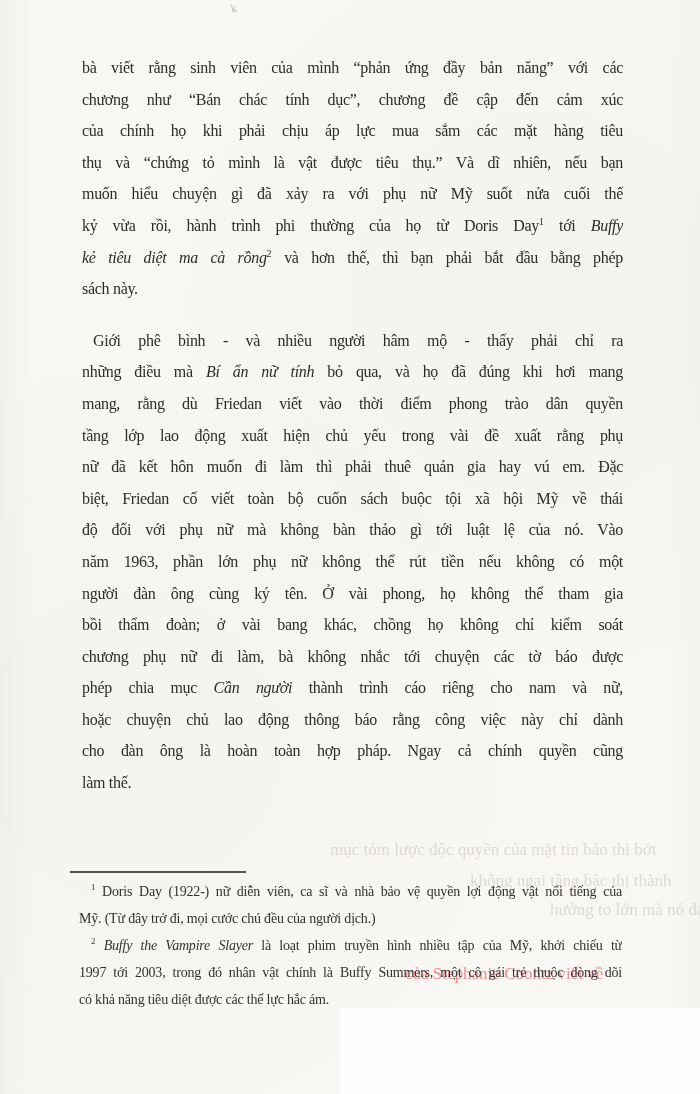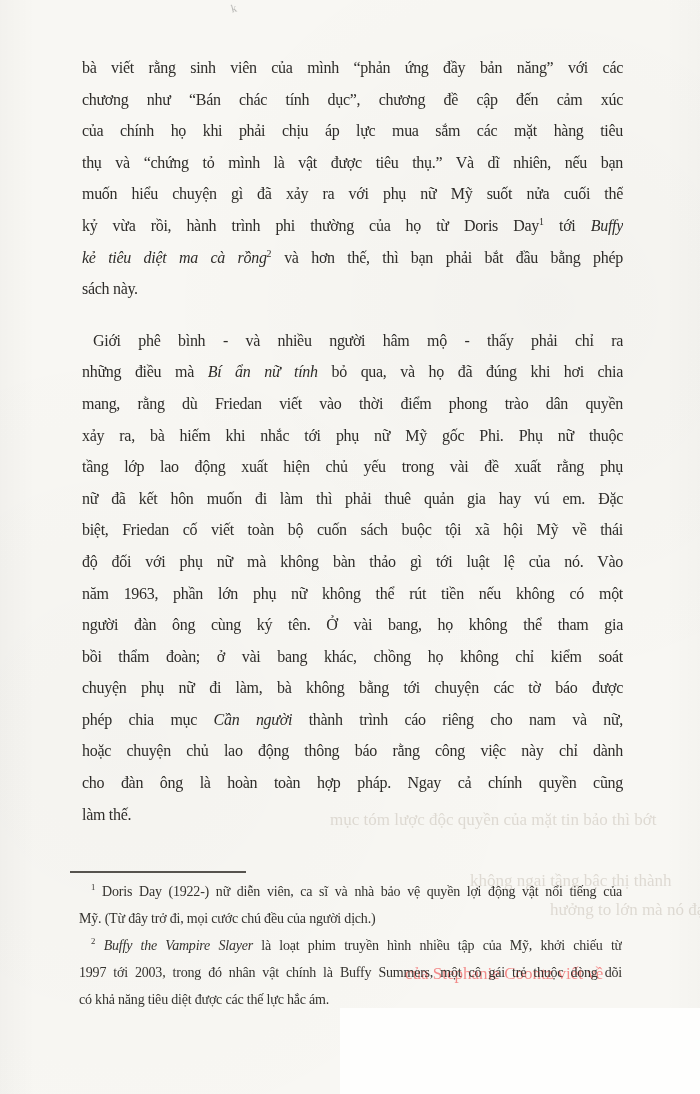--- a/index.html
+++ b/index.html
@@ -54,21 +54,21 @@
   .sep{ margin:0 9px; color:#6a6965; font-size:17px; position:relative; top:-1px; }
   .running{
     font-variant:small-caps; font-size:15px; letter-spacing:2.2px; color:#4c4b47;
   }
 
   
   .bleed{
     position:absolute; z-index:1; white-space:nowrap;
     font-size:17px; color:#c9c2b8; opacity:0.55; filter:blur(0.5px);
   }
-  .bt1{ left:330px; top:810px; }
+  .bt1{ left:330px; top:840px; }
   .bt2{ left:332px; top:841px; }
   .bt3{ left:470px; top:871px; }
   .bt4{ left:505px; top:900px;margin-left:45px; }
   .bt5{ left:405px; top:964px; color:#ef4444; opacity:0.6; }
   .stray-mark{
     position:absolute; left:231px; top:2px; z-index:1;
     font-size:11px; color:#8a8a88; opacity:0.6; transform:rotate(-14deg);
   }
   .white-patch{
     position:absolute; left:340px; top:1008px; right:0; bottom:0;
@@ -92,31 +92,30 @@
         <div class="line"><span>chương như “Bán chác tính dục”, chương đề cập đến cảm xúc</span></div>
         <div class="line"><span>của chính họ khi phải chịu áp lực mua sắm các mặt hàng tiêu</span></div>
         <div class="line"><span>thụ và “chứng tỏ mình là vật được tiêu thụ.” Và dĩ nhiên, nếu bạn</span></div>
         <div class="line"><span>muốn hiểu chuyện gì đã xảy ra với phụ nữ Mỹ suốt nửa cuối thế</span></div>
         <div class="line"><span>kỷ vừa rồi, hành trình phi thường của họ từ Doris Day</span><sup>1</sup><span> tới </span><i>Buffy</i></div>
         <div class="line"><i>kẻ tiêu diệt ma cà rồng</i><sup>2</sup><span> và hơn thế, thì bạn phải bắt đầu bằng phép</span></div>
         <div class="line last"><span>sách này.</span></div>
       </div>
       <div class="para">
         <div class="line indent"><span>Giới phê bình - và nhiều người hâm mộ - thấy phải chỉ ra</span></div>
-        <div class="line"><span>những điều mà </span><i>Bí ẩn nữ tính</i><span> bỏ qua, và họ đã đúng khi hơi chia</span></div>
+        <div class="line"><span>những điều mà </span><i>Bí ẩn nữ tính</i><span> bỏ qua, và họ đã đúng khi hơi mang</span></div>
         <div class="line"><span>mang, rằng dù Friedan viết vào thời điểm phong trào dân quyền</span></div>
-        <div class="line"><span>xảy ra, bà hiếm khi nhắc tới phụ nữ Mỹ gốc Phi. Phụ nữ thuộc</span></div>
         <div class="line"><span>tầng lớp lao động xuất hiện chủ yếu trong vài đề xuất rằng phụ</span></div>
         <div class="line"><span>nữ đã kết hôn muốn đi làm thì phải thuê quản gia hay vú em. Đặc</span></div>
         <div class="line"><span>biệt, Friedan cố viết toàn bộ cuốn sách buộc tội xã hội Mỹ về thái</span></div>
         <div class="line"><span>độ đối với phụ nữ mà không bàn thảo gì tới luật lệ của nó. Vào</span></div>
         <div class="line"><span>năm 1963, phần lớn phụ nữ không thể rút tiền nếu không có một</span></div>
-        <div class="line"><span>người đàn ông cùng ký tên. Ở vài bang, họ không thể tham gia</span></div>
+        <div class="line"><span>người đàn ông cùng ký tên. Ở vài phong, họ không thể tham gia</span></div>
         <div class="line"><span>bồi thẩm đoàn; ở vài bang khác, chồng họ không chỉ kiểm soát</span></div>
-        <div class="line"><span>chuyện phụ nữ đi làm, bà không bằng tới chuyện các tờ báo được</span></div>
+        <div class="line"><span>chương phụ nữ đi làm, bà không nhắc tới chuyện các tờ báo được</span></div>
         <div class="line"><span>phép chia mục </span><i>Cần người</i><span> thành trình cáo riêng cho nam và nữ,</span></div>
         <div class="line"><span>hoặc chuyện chủ lao động thông báo rằng công việc này chỉ dành</span></div>
         <div class="line"><span>cho đàn ông là hoàn toàn hợp pháp. Ngay cả chính quyền cũng</span></div>
         <div class="line last"><span>làm thế.</span></div>
       </div>
     </div>
 
   <div class="footnote-rule"></div>
 
   <div class="footnotes" id="footnotesBox">

